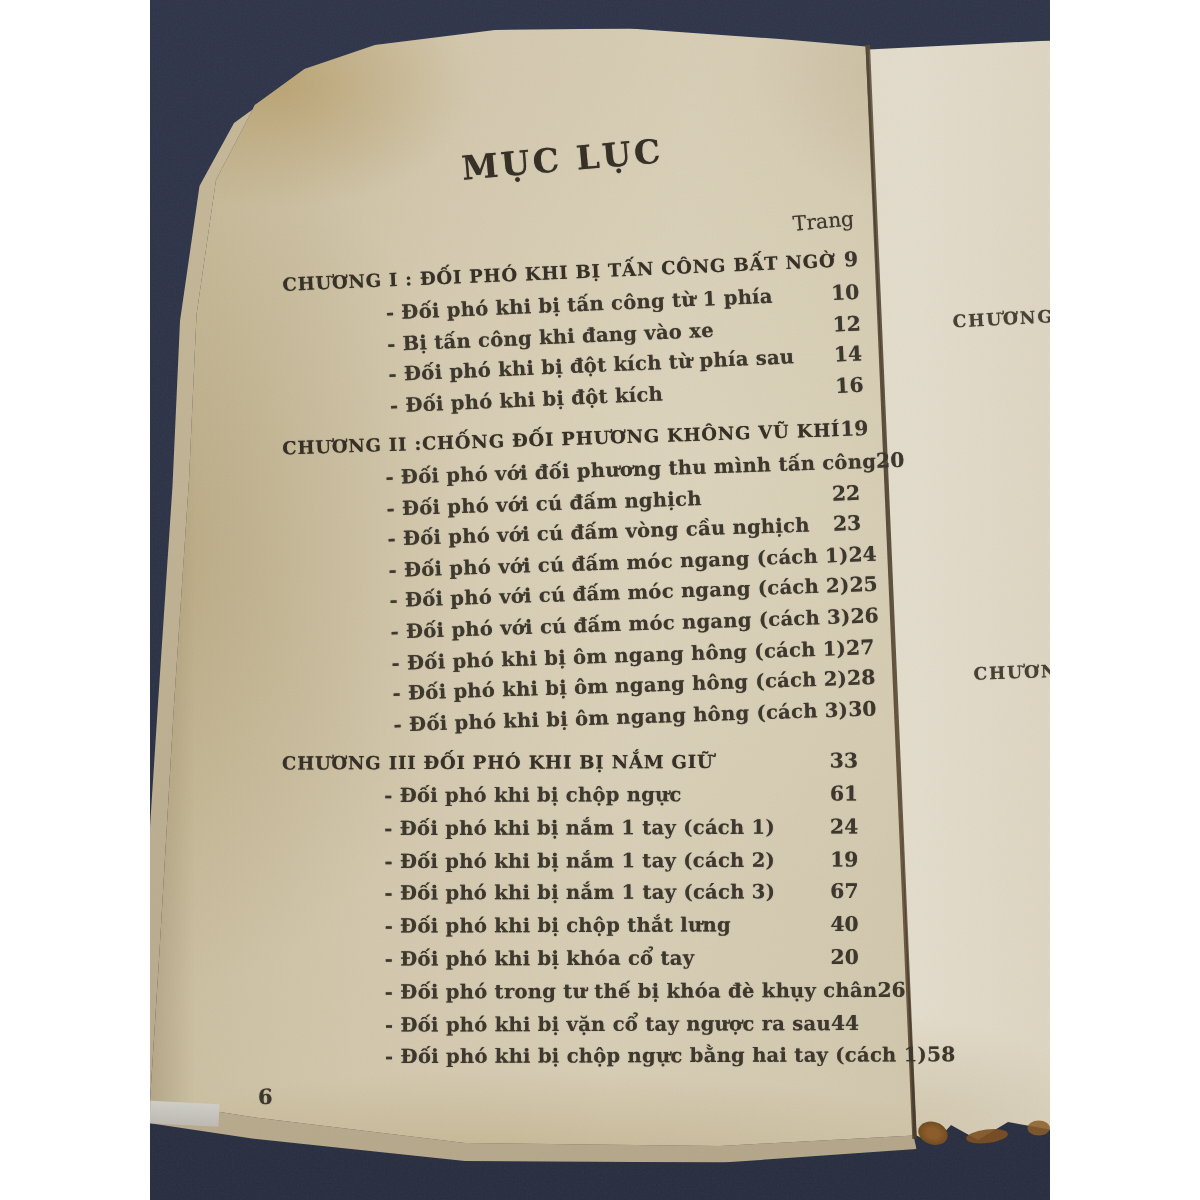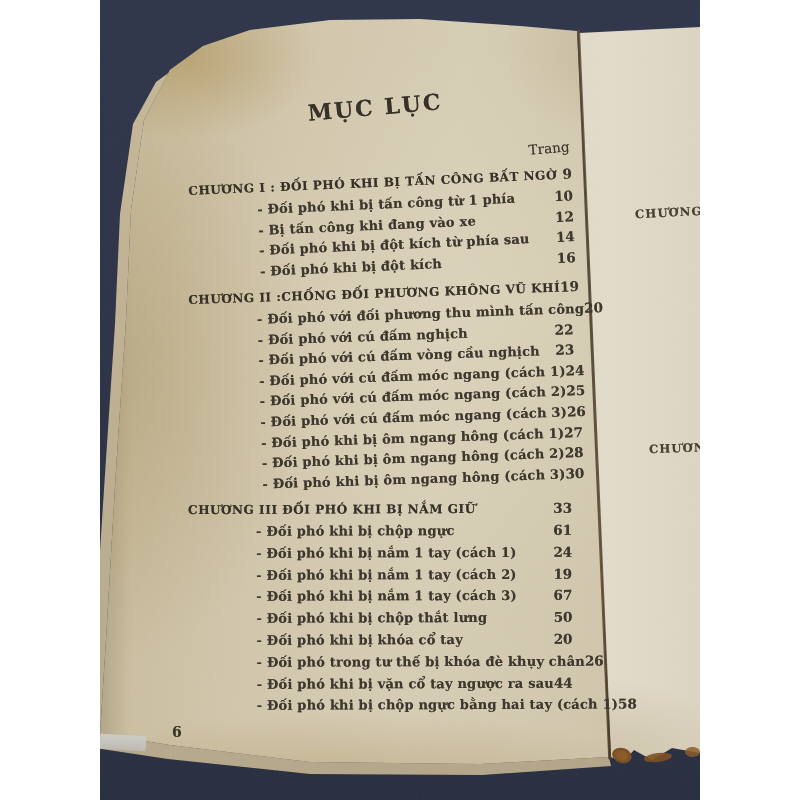--- a/index.html
+++ b/index.html
@@ -169,21 +169,21 @@
           <div class="row item">
     <span class="t">- Đối phó khi bị nắm 1 tay (cách 2)</span>
     <span class="n">19</span>
   </div>
           <div class="row item">
     <span class="t">- Đối phó khi bị nắm 1 tay (cách 3)</span>
     <span class="n">67</span>
   </div>
           <div class="row item">
     <span class="t">- Đối phó khi bị chộp thắt lưng</span>
-    <span class="n">50</span>
+    <span class="n">40</span>
   </div>
           <div class="row item">
     <span class="t">- Đối phó khi bị khóa cổ tay</span>
     <span class="n">20</span>
   </div>
           <div class="row item">
     <span class="t">- Đối phó trong tư thế bị khóa đè khụy chân</span>
     <span class="n">26</span>
   </div>
           <div class="row item">

